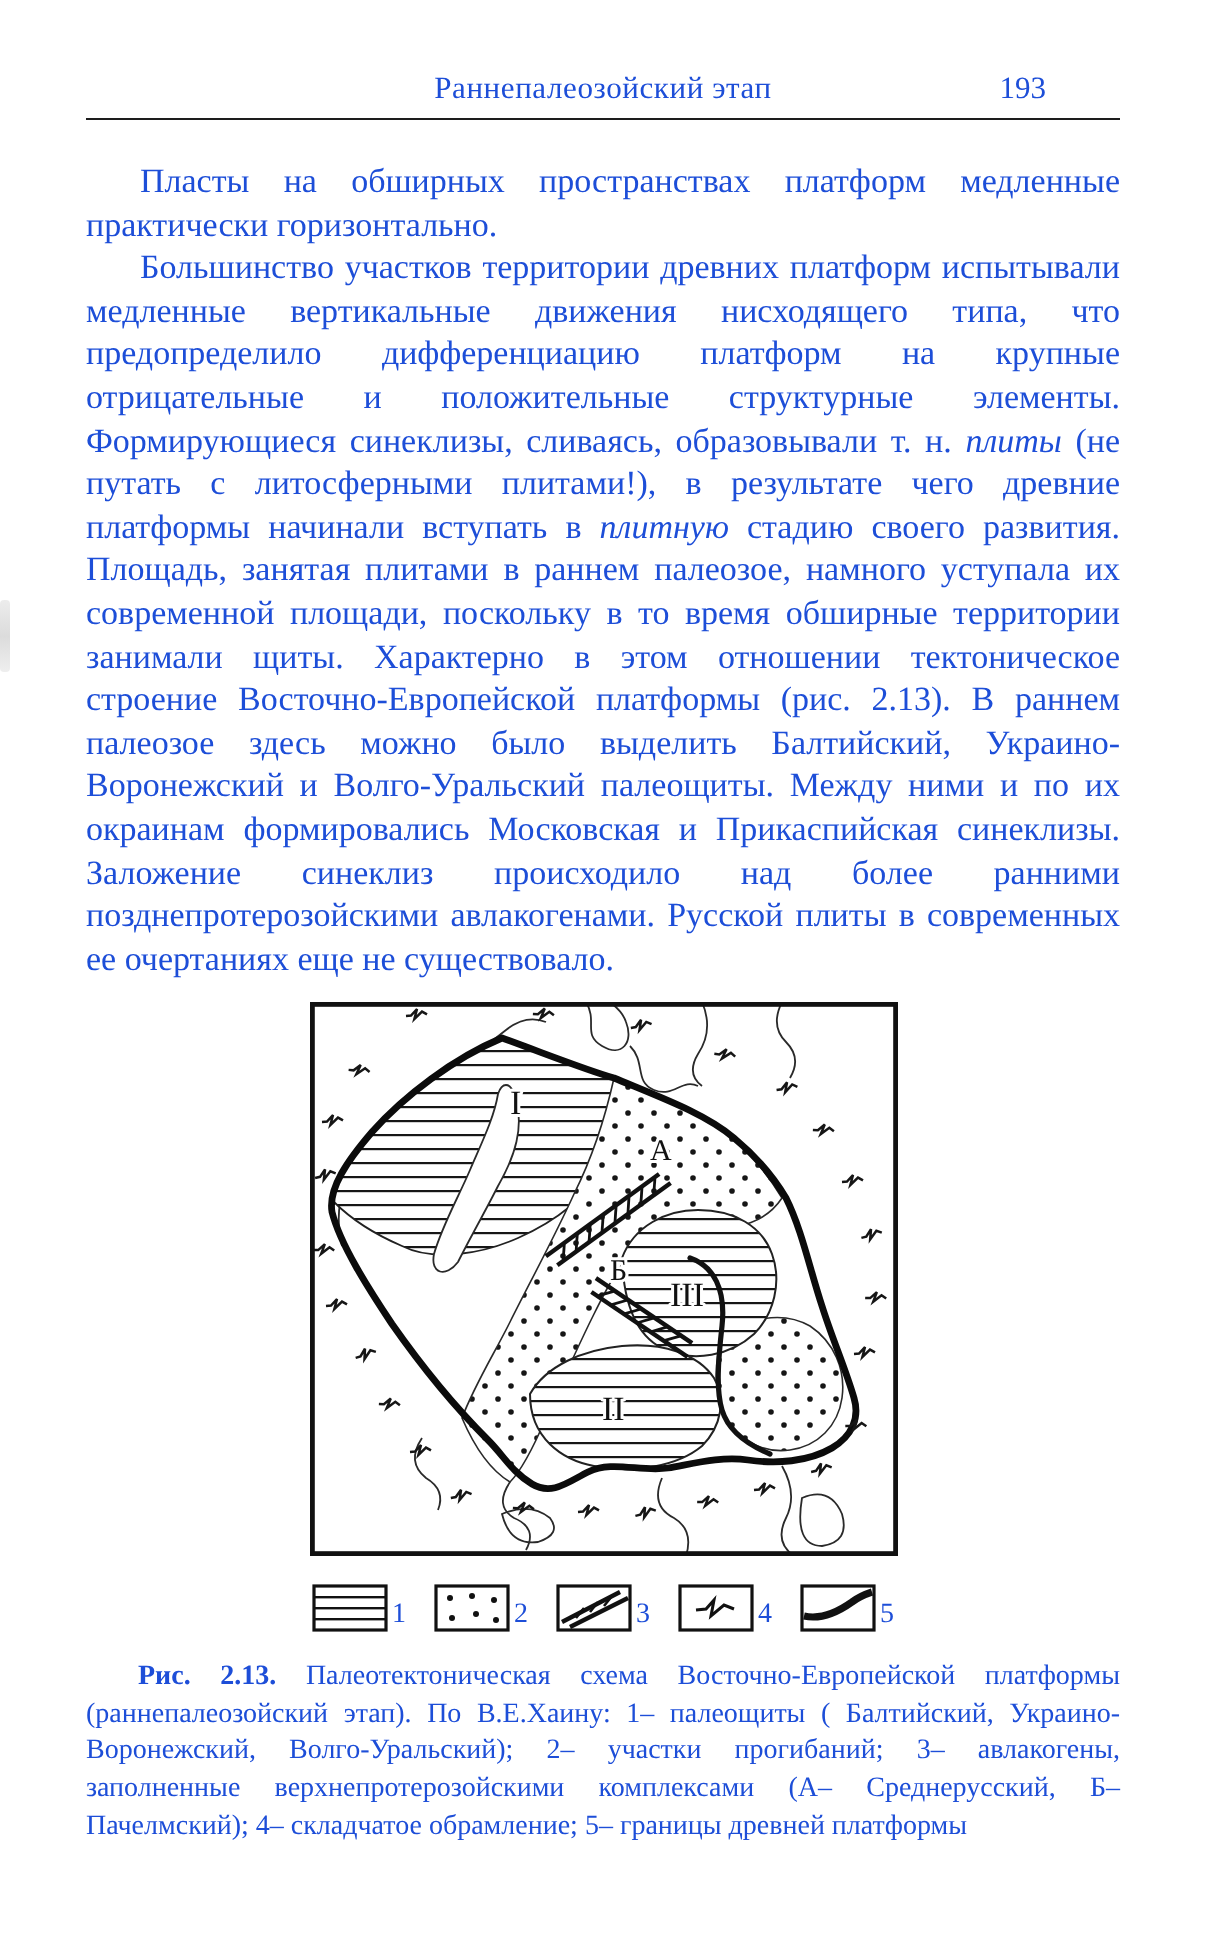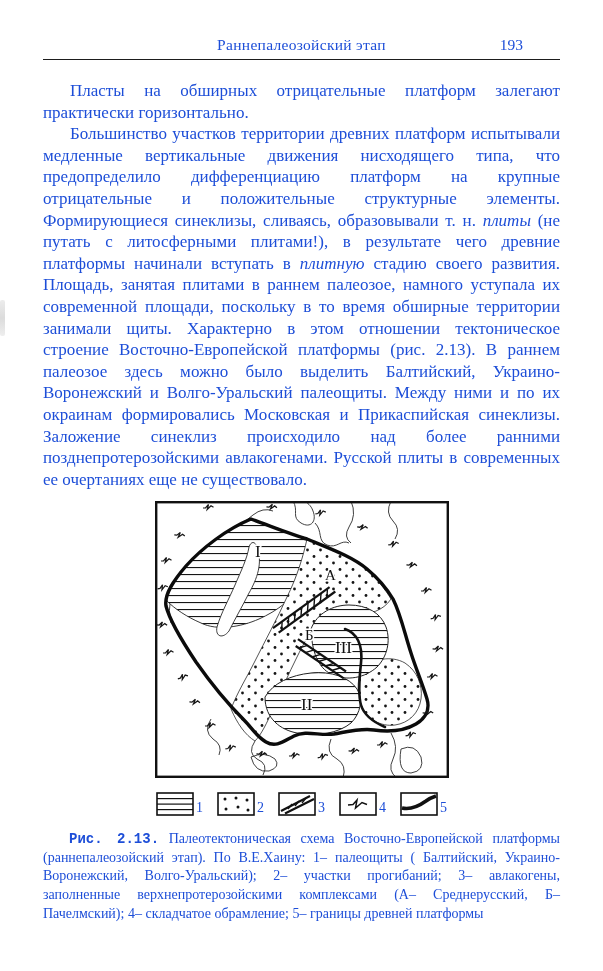--- a/index.html
+++ b/index.html
@@ -18,41 +18,41 @@
 
   .fig { margin-top:11px; }
   .map-wrap { display:flex; justify-content:center; }
   svg.map { display:block; }
 
   .legend { display:flex; justify-content:center; align-items:flex-end; gap:14px; margin-top:14px; }
   .leg-item { display:flex; align-items:flex-end; gap:2px; }
   .leg-num { font-size:14px; line-height:1; padding-bottom:1px; }
 
   .caption { margin-top:14px; font-size:14px; line-height:18.6px; text-align:justify; text-indent:26px; }
-  .cap-label { font-weight:bold;font-family:Liberation Mono, monospace; }
+  .cap-label { font-weight:bold; }
 
   .scan-artifact { position:absolute; left:0; top:300px; width:5px; height:36px;
     background:linear-gradient(#c9c9c9,#9a9a9a,#cfcfcf); opacity:.35; border-radius:2px; }
 
   svg text.map-label { font-family:"Liberation Serif", serif; fill:#111; paint-order:stroke; stroke:#ffffff; stroke-width:3px; stroke-linejoin:round; }
 </style>
 </head>
 <body>
 
 <div class="page">
   <div class="scan-artifact"></div>
   <div class="content">
 
     <div class="hdr">
       <div class="hdr-title">Раннепалеозойский этап</div>
       <div class="hdr-num">193</div>
     </div>
 
     <div class="body-text">
-      <p><span>Пласты на обширных отрицательные платформ залегают практически горизонтально.</span></p>
+      <p><span>Пласты на обширных пространствах платформ медленные практически горизонтально.</span></p>
       <p><span>Большинство участков территории древних платформ испытывали медленные вертикальные движения нисходящего типа, что предопределило дифференциацию платформ на крупные отрицательные и положительные структурные элементы. Формирующиеся синеклизы, сливаясь, образовывали т. н. </span><span class="it">плиты</span><span> (не путать с литосферными плитами!), в результате чего древние платформы начинали вступать в </span><span class="it">плитную</span><span> стадию своего развития. Площадь, занятая плитами в раннем палеозое, намного уступала их современной площади, поскольку в то время обширные территории занимали щиты. Характерно в этом отношении тектоническое строение Восточно-Европейской платформы (рис. 2.13). В раннем палеозое здесь можно было выделить Балтийский, Украино-Воронежский и Волго-Уральский палеощиты. Между ними и по их окраинам формировались Московская и Прикаспийская синеклизы. Заложение синеклиз происходило над более ранними позднепротерозойскими авлакогенами. Русской плиты в современных ее очертаниях еще не существовало.</span></p>
     </div>
 
     <div class="fig">
       <div class="map-wrap">
         <svg class="map" width="294" height="277" viewBox="0 0 294 277">
           <defs>
             <pattern id="hl" width="8" height="7" patternUnits="userSpaceOnUse">
               <rect width="8" height="7" fill="#fff"></rect>
                 <rect y="3" width="8" height="1.1" fill="#161616"></rect>

